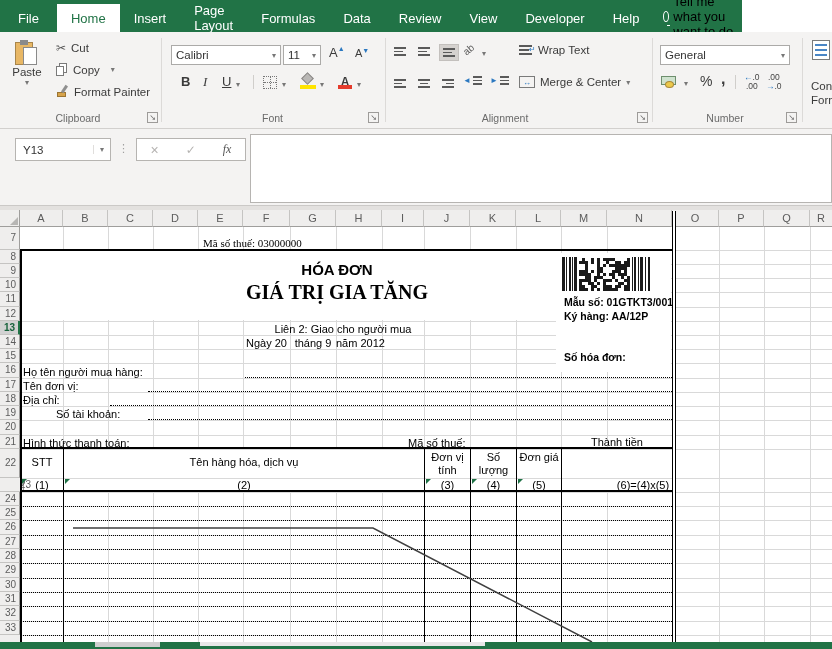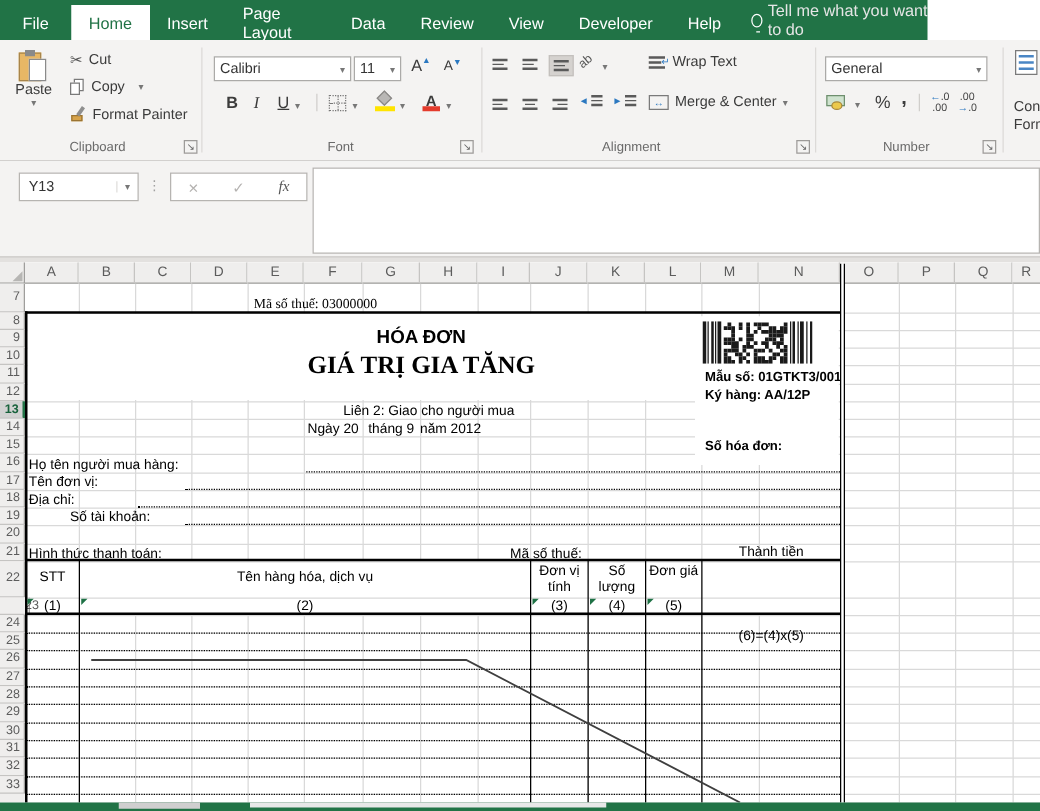--- a/index.html
+++ b/index.html
@@ -4,21 +4,21 @@
 <style>
   * { margin:0; padding:0; box-sizing:border-box; }
   html,body { width:832px; height:649px; overflow:hidden; background:#fff;
     font-family:"Liberation Sans","DejaVu Sans",sans-serif; }
   .abs { position:absolute; }
   
   #tabbar { left:0; top:0; width:742px; height:32px; background:#217346; display:flex; align-items:stretch; }
   .tab { color:#fff; font-size:13px; display:flex; align-items:center; padding:0 14px; margin-top:4px; cursor:default; }
   .tab.file { background:#217346; padding:0 18px; }
   .tab.active { background:#fff; color:#217346; }
-  #tellme { display:flex; align-items:center; color:#e5e5e5; font-size:13px; gap:4px; margin-left:10px; }
+  #tellme { display:flex; align-items:center; color:#000000; font-size:13px; gap:4px; margin-left:10px; }
   .bulb { width:11px; height:11px; border:1.5px solid #fff; border-radius:50%; position:relative; }
   .bulb:after { content:""; position:absolute; left:3px; top:10px; width:3px; height:3px; border-bottom:1.5px solid #fff; }
   
   #ribbon { left:0; top:32px; width:832px; height:97px; background:#f4f3f2; border-bottom:1px solid #d2d0ce; }
   .gsep { position:absolute; top:6px; width:1px; height:84px; background:#dcdad8; }
   .glabel { position:absolute; top:80px; font-size:10.5px; color:#6a6a6a; text-align:center; }
   .launch { position:absolute; top:80px; width:11px; height:11px; border:1px solid #9d9b99; color:#6a6a6a; font-size:8px; line-height:9px; text-align:center; }
   .rbtn-lbl { font-size:11.5px; color:#3b3b3b; }
   .combo { position:absolute; background:#fff; border:1px solid #abaaa8; font-size:11.5px; color:#333;
     display:flex; align-items:center; padding:0 4px; justify-content:space-between; }
@@ -51,20 +51,21 @@
   #bstrip { left:0; top:642px; width:832px; height:7px; background:#217346; }
 </style>
 </head>
 <body>
 
 <div class="abs" id="tabbar">
   <div class="tab file">File</div>
   <div class="tab active">Home</div>
   <div class="tab">Insert</div>
   <div class="tab">Page Layout</div>
+  <div class="tab">Formulas</div>
   <div class="tab">Data</div>
   <div class="tab">Review</div>
   <div class="tab">View</div>
   <div class="tab">Developer</div>
   <div class="tab">Help</div>
   <div id="tellme">
     <span class="bulb"></span>
     <span>Tell me what you want to do</span>
   </div>
 </div>
@@ -539,21 +540,21 @@
 <div class="inv ctr" style="left:64px;top:456px;width:360px;">Tên hàng hóa, dịch vụ</div>
 <div class="inv ctr" style="left:425px;top:451px;width:45px;white-space:normal;">Đơn vị tính</div>
 <div class="inv ctr" style="left:471px;top:451px;width:45px;white-space:normal;">Số lượng</div>
 <div class="inv ctr" style="left:517px;top:451px;width:44px;white-space:normal;">Đơn giá</div>
 <div class="inv ctr" style="left:562px;top:436px;width:110px;">Thành tiền</div>
 <div class="inv ctr" style="left:21px;top:479px;width:42px;">(1)</div>
 <div class="inv ctr" style="left:64px;top:479px;width:360px;">(2)</div>
 <div class="inv ctr" style="left:425px;top:479px;width:45px;">(3)</div>
 <div class="inv ctr" style="left:471px;top:479px;width:45px;">(4)</div>
 <div class="inv ctr" style="left:517px;top:479px;width:44px;">(5)</div>
-<div class="inv ctr" style="left:562px;top:479px;width:110px;margin-top:24px;">(6)=(4)x(5)</div>
+<div class="inv ctr" style="left:588px;top:479px;width:110px;">(6)=(4)x(5)</div>
 <div id="errtris">
     <div class="errtri" style="left: 22px; top: 479px;"></div>
     <div class="errtri" style="left: 65px; top: 479px;"></div>
     <div class="errtri" style="left: 426px; top: 479px;"></div>
     <div class="errtri" style="left: 472px; top: 479px;"></div>
     <div class="errtri" style="left: 518px; top: 479px;"></div>
   </div>
 
 <svg class="abs" style="left:20px;top:449px;" width="652" height="193">
   <path d="M53 79 H353 L572 193" stroke="#3f3f3f" stroke-width="1.5" fill="none"></path>

